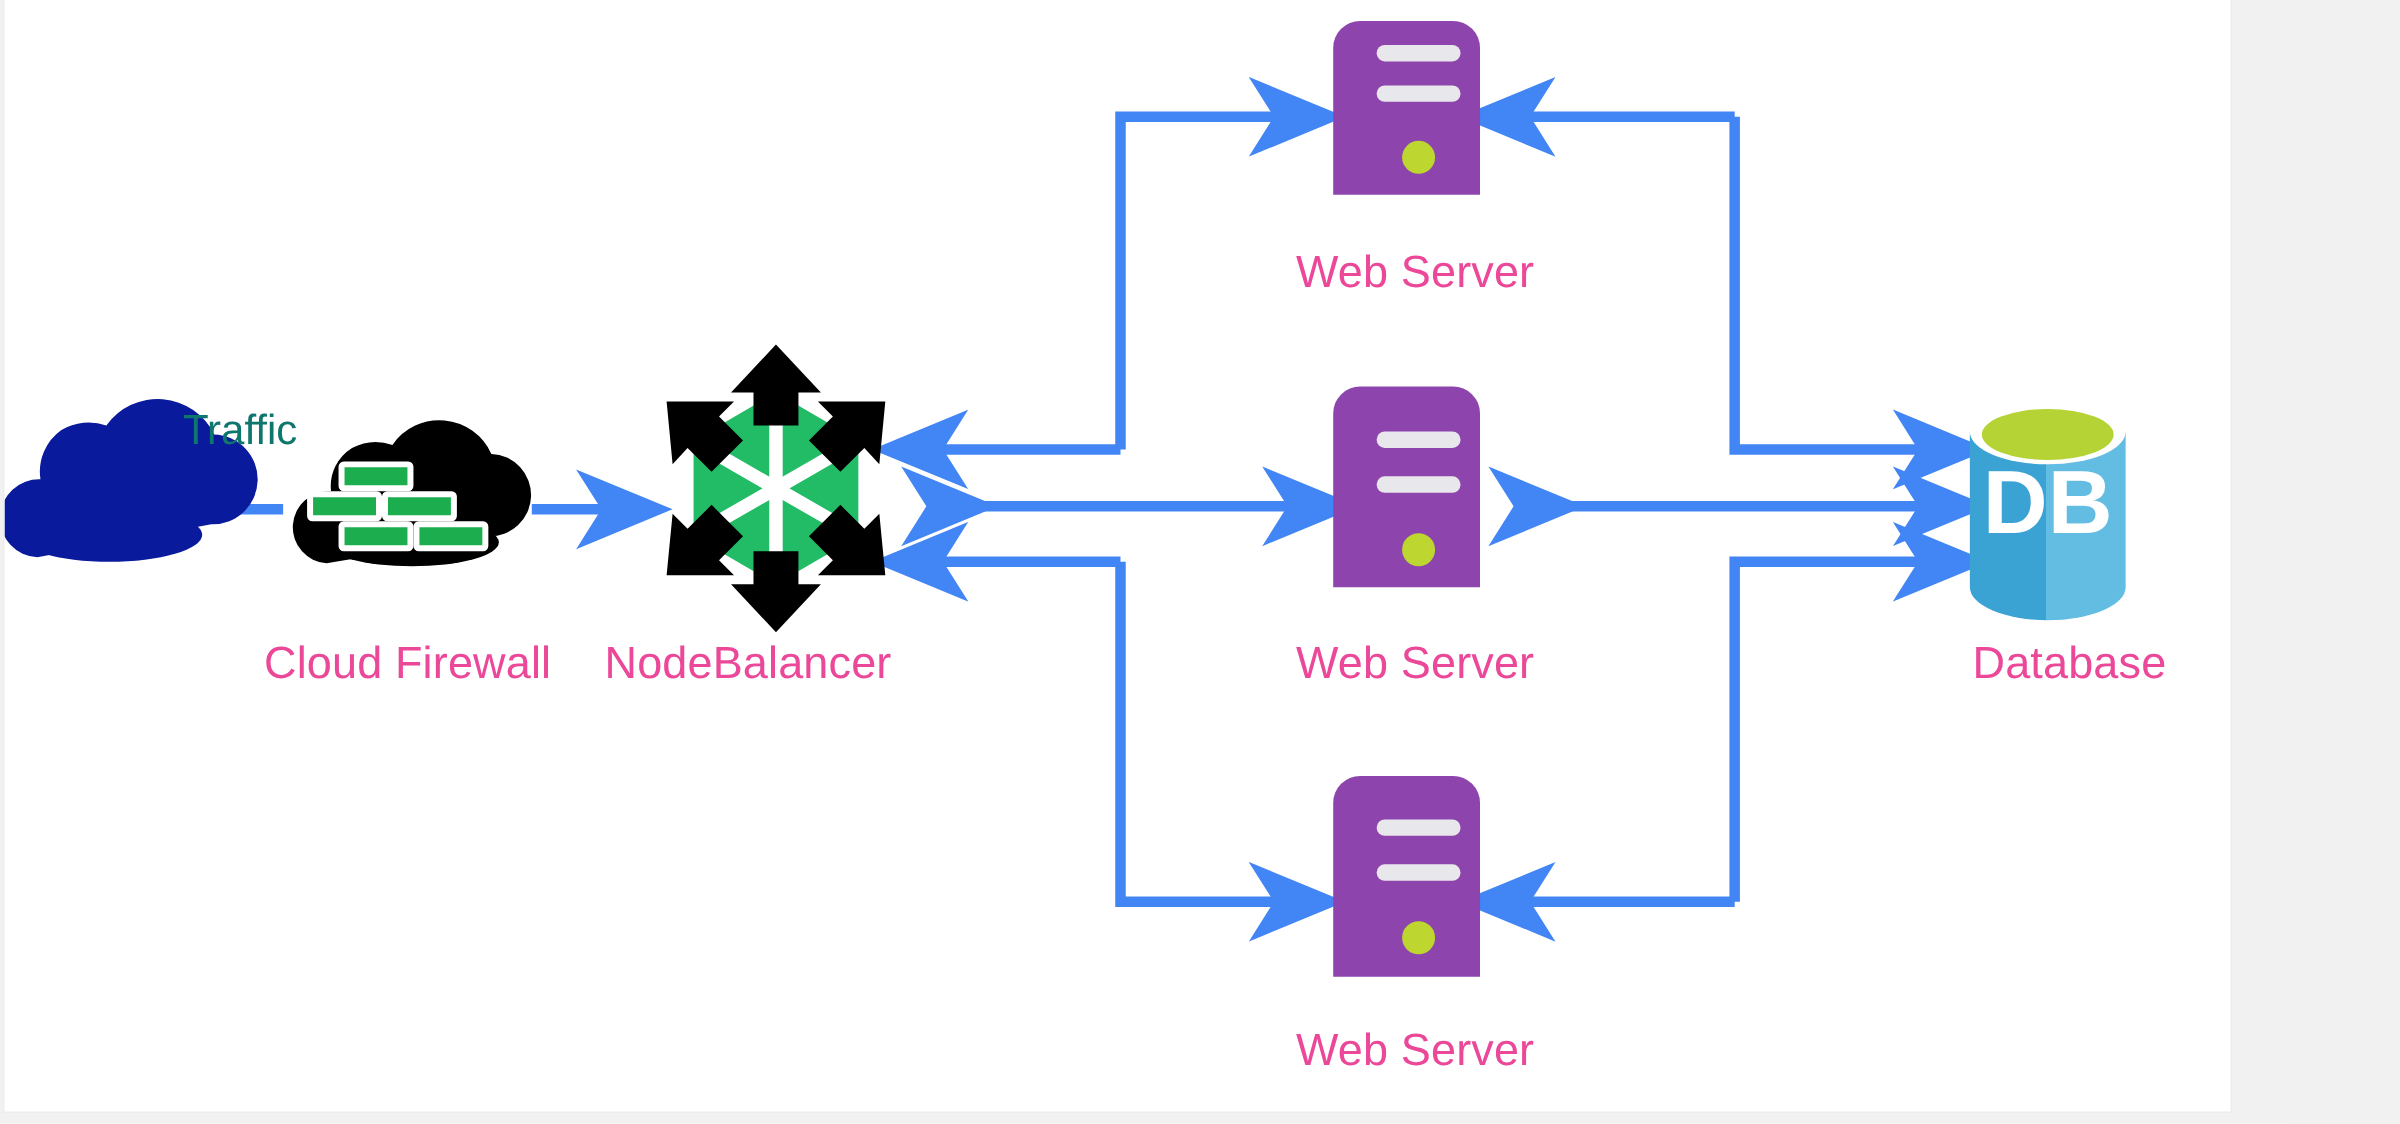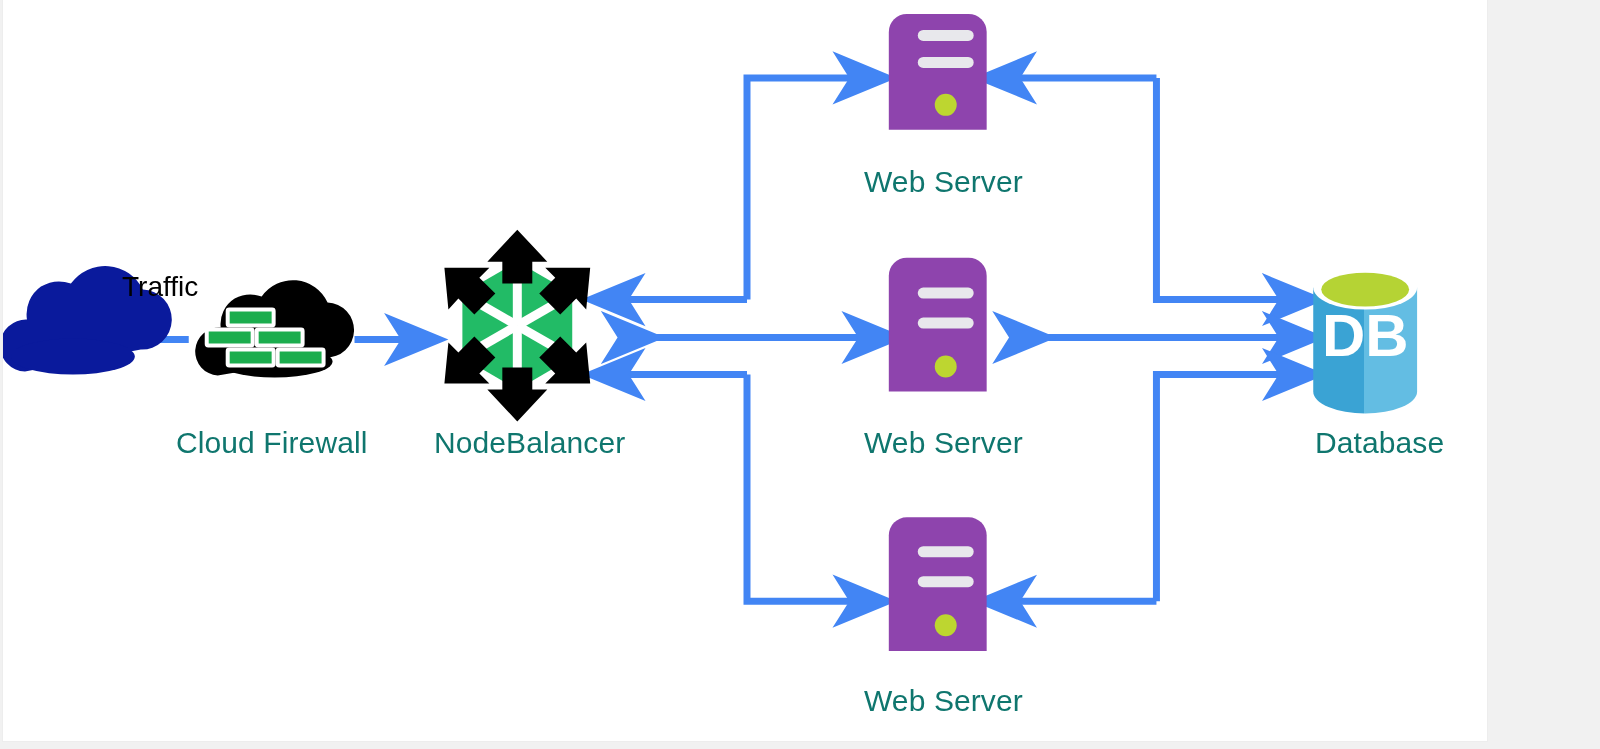--- a/index.html
+++ b/index.html
@@ -30,31 +30,31 @@
   }
   #svg-layer {
     position: absolute;
     left: 0;
     top: 0;
     width: 100%;
     height: 100%;
   }
   .node-label {
     position: absolute;
-    color: #0f766e;
+    color: #ec4899;
     font-family: "Liberation Sans", sans-serif;
     font-size: 30px;
     line-height: 34px;
     white-space: nowrap;
     text-align: center;
     letter-spacing: 0.1px;
   }
   .traffic-label {
     position: absolute;
-    color: #000000;
+    color: #0f766e;
     font-family: "Liberation Sans", sans-serif;
     font-size: 28px;
     line-height: 32px;
     white-space: nowrap;
   }
 </style>
 </head>
 <body>
 
 <div id="root">
@@ -198,21 +198,21 @@
         <ellipse cx="1364" cy="288" rx="52" ry="22" fill="#ffffff"></ellipse>
         <ellipse cx="1364" cy="290" rx="44" ry="17" fill="#b5d334"></ellipse>
         <text x="1364" y="356" text-anchor="middle" font-family="Liberation Sans, sans-serif" font-size="60" font-weight="bold" fill="#ffffff">DB</text>
       </g>
     </svg>
 
     <div class="traffic-label" style="left:119px; top:271px;">Traffic</div>
 
     <div class="node-label" style="left:173px; top:426px;">Cloud Firewall</div>
 
-    <div class="node-label" style="left:431px; top:426px;">NodeBalancer</div>
+    <div class="node-label" style="left:400px; top:426px;">NodeBalancer</div>
 
     <div class="node-label" style="left:861px; top:165px;">Web Server</div>
 
     <div class="node-label" style="left:861px; top:426px;">Web Server</div>
 
     <div class="node-label" style="left:861px; top:684px;">Web Server</div>
 
     <div class="node-label" style="left:1312px; top:426px;">Database</div>
 
   </div>

